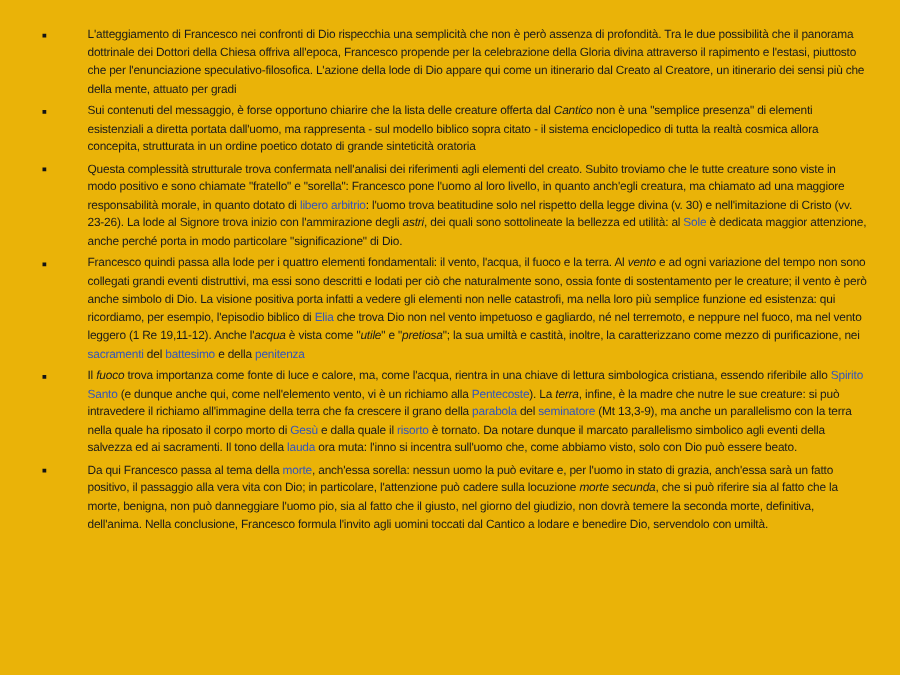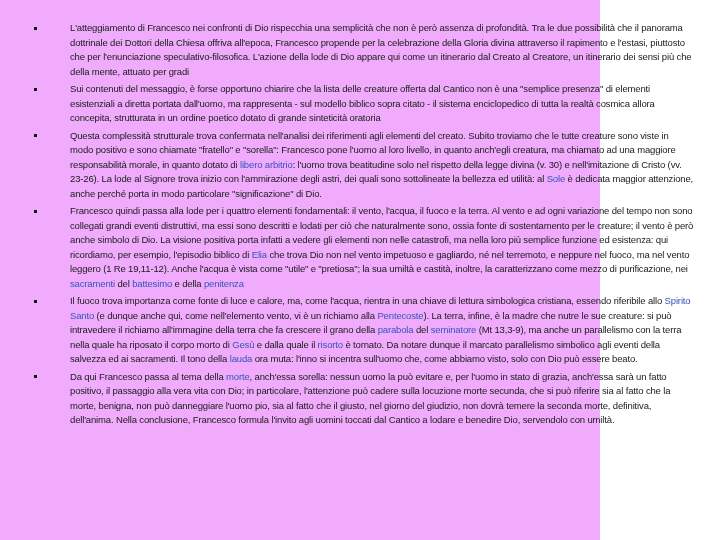--- a/index.html
+++ b/index.html
@@ -7,23 +7,23 @@
     padding: 0;
     width: 720px;
     height: 540px;
     background: #ffffff;
     font-family: "Liberation Sans", sans-serif;
     overflow: hidden;
   }
   .slide {
     position: absolute;
     top: 0; left: 0;
-    width: 600px;
+    width: 720px;
     height: 540px;
-    background: #f0abfc;
+    background: #eab308;
   }
   .bullets {
     position: absolute;
     left: 30px;
     top: 21px;
     width: 664px;
   }
   .item {
     position: relative;
     padding-left: 40px;
@@ -36,20 +36,21 @@
   }
   .bullet {
     position: absolute;
     left: 4px;
     top: 5.5px;
     width: 3px;
     height: 3px;
     background: #141414;
   }
   .ital {
+    font-style: italic;
   }
   .lnk {
     color: var(--link-color, #3355bb);
     cursor: pointer;
   }
 </style>
 </head>
 <body style="background: rgb(255, 255, 255);">
 
 <div class="slide">

